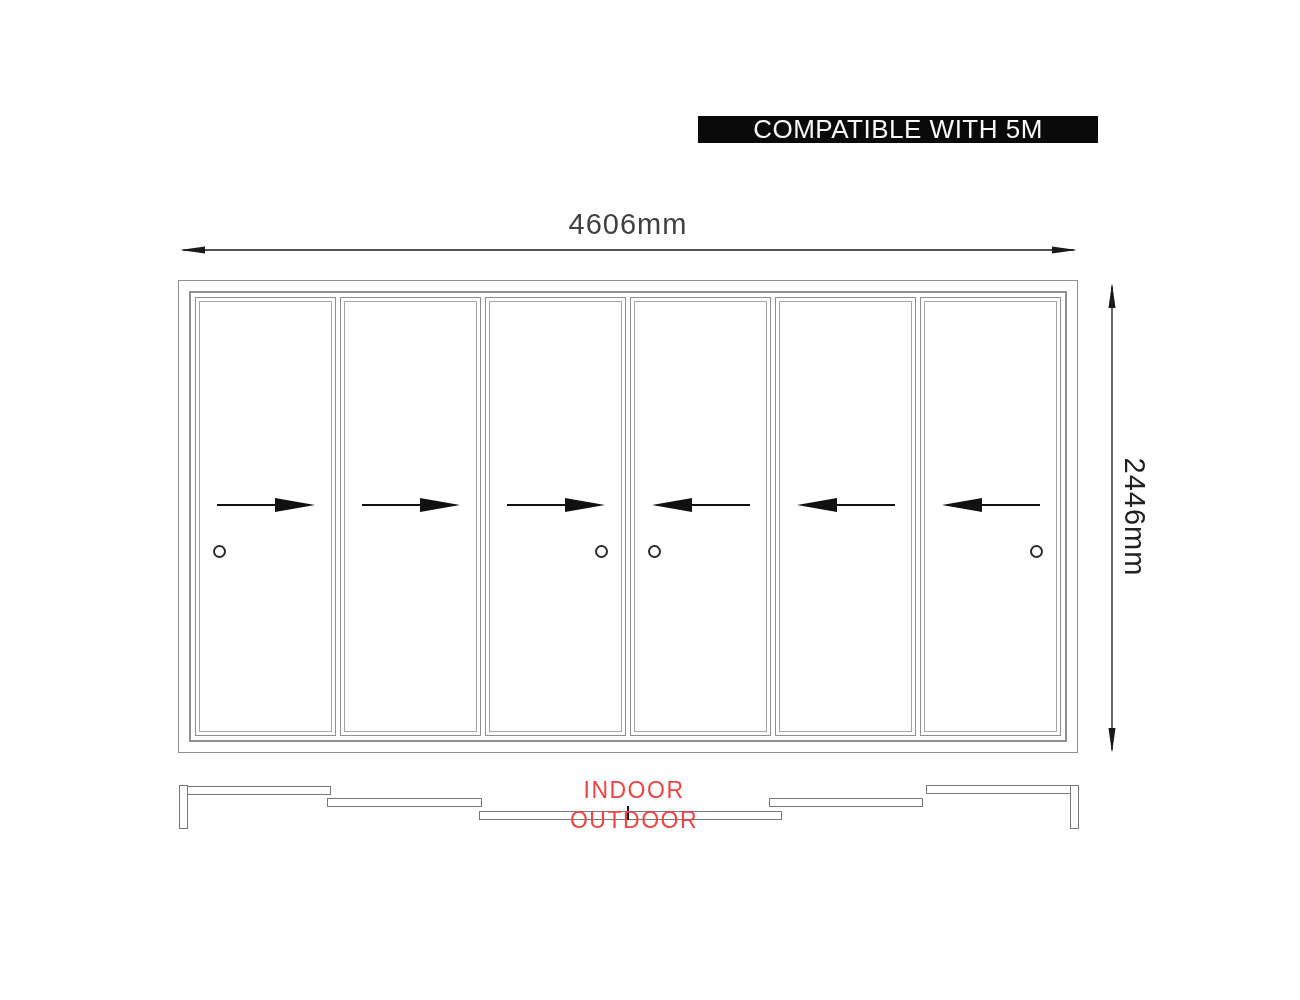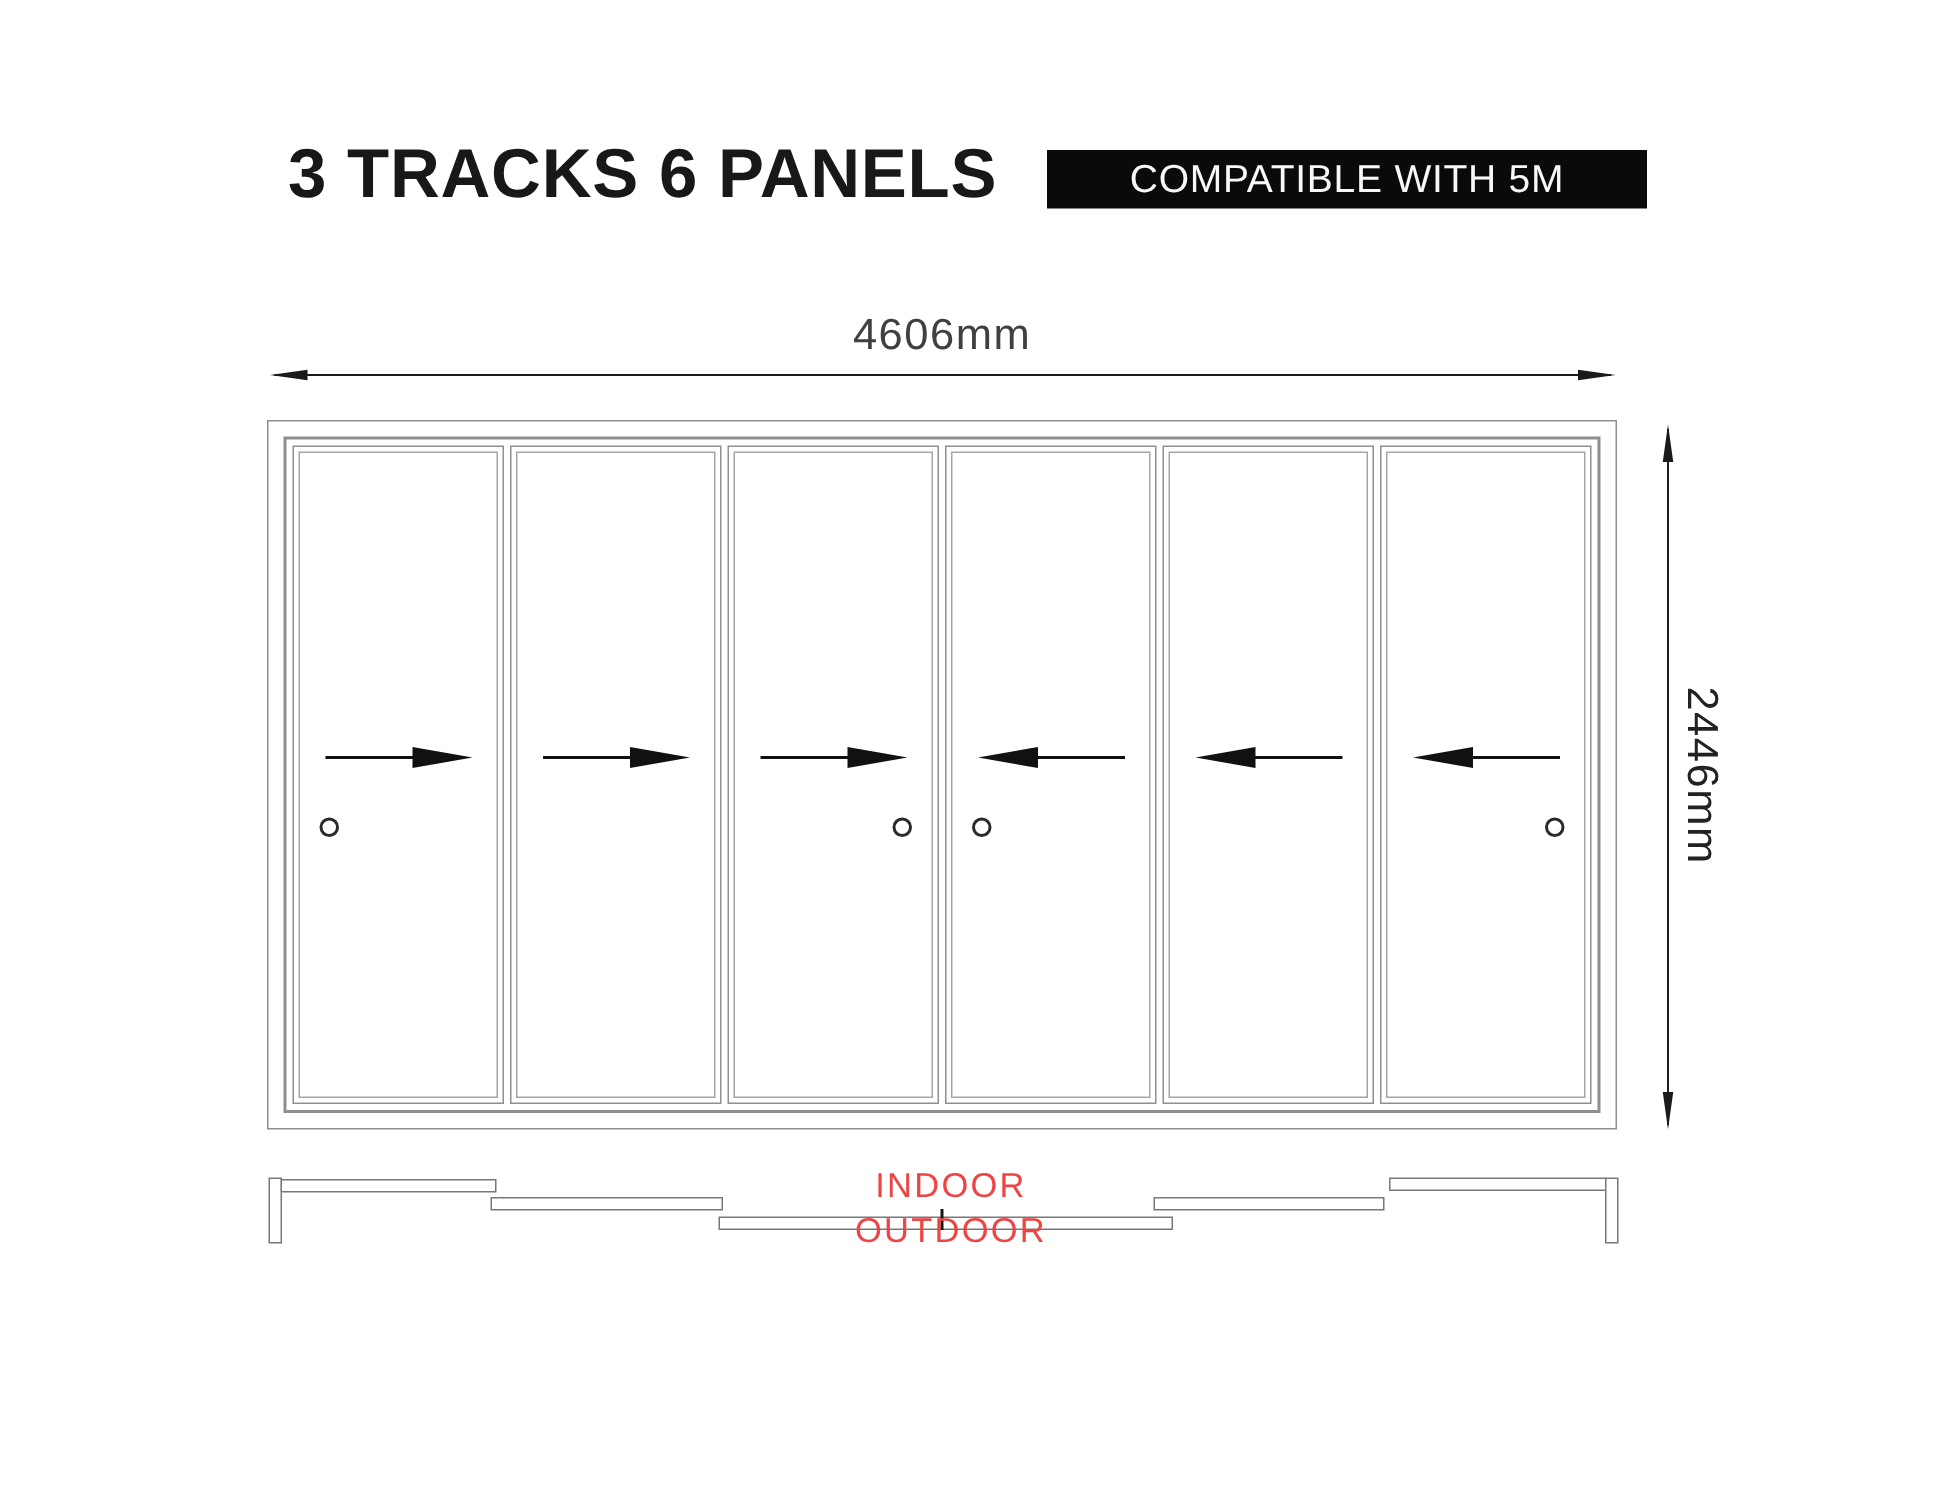--- a/index.html
+++ b/index.html
@@ -6,21 +6,21 @@
   #canvas{
     position:relative;width:1300px;height:1000px;background:#fff;overflow:hidden;
     font-family:"Liberation Sans", sans-serif;color:#1a1a1a;
   }
   
   .title{
     position:absolute;left:192px;top:88px;
     font-size:46px;font-weight:700;letter-spacing:.5px;color:#181818;white-space:nowrap;
   }
   .badge{
-    position:absolute;left:698px;top:100px;width:400px;height:39px;
+    position:absolute;left:698px;top:116px;width:400px;height:27px;
     background:var(--badge-bg,#0a0a0a);color:var(--badge-text,#f8f8f8);
     display:flex;align-items:center;justify-content:center;
     font-size:26px;letter-spacing:.5px;white-space:nowrap;
   }
   
   .dim-w{
     position:absolute;left:628px;top:224px;transform:translate(-50%,-50%);
     font-size:29px;letter-spacing:1px;color:#404040;white-space:nowrap;
   }
   .dim-h{
@@ -59,21 +59,20 @@
     font-size:23px;letter-spacing:1.5px;color:#ef4444;white-space:nowrap;
   }
   .indoor{left:634px;top:777px;}
   .outdoor{left:634px;top:807px;}
 </style>
 </head>
 <body>
 
 <div id="canvas" style="--line: #8f8f8f; --accent: #111111; --badge-bg: #0a0a0a; --badge-text: #f8f8f8;">
 
-  <div class="title">3 TRACKS 6 PANELS</div>
   <div class="badge">COMPATIBLE WITH 5M</div>
 
   <svg class="dims" width="1300" height="1000" viewBox="0 0 1300 1000">
 
     <line x1="183" y1="250" x2="1074" y2="250" stroke="#1a1a1a" stroke-width="1.3"></line>
     <polygon points="180,250 205,246.5 205,253.5" fill="#1a1a1a"></polygon>
     <polygon points="1077,250 1052,246.5 1052,253.5" fill="#1a1a1a"></polygon>
 
     <line x1="1112" y1="286" x2="1112" y2="750" stroke="#1a1a1a" stroke-width="1.3"></line>
     <polygon points="1112,283 1108.5,308 1115.5,308" fill="#1a1a1a"></polygon>

